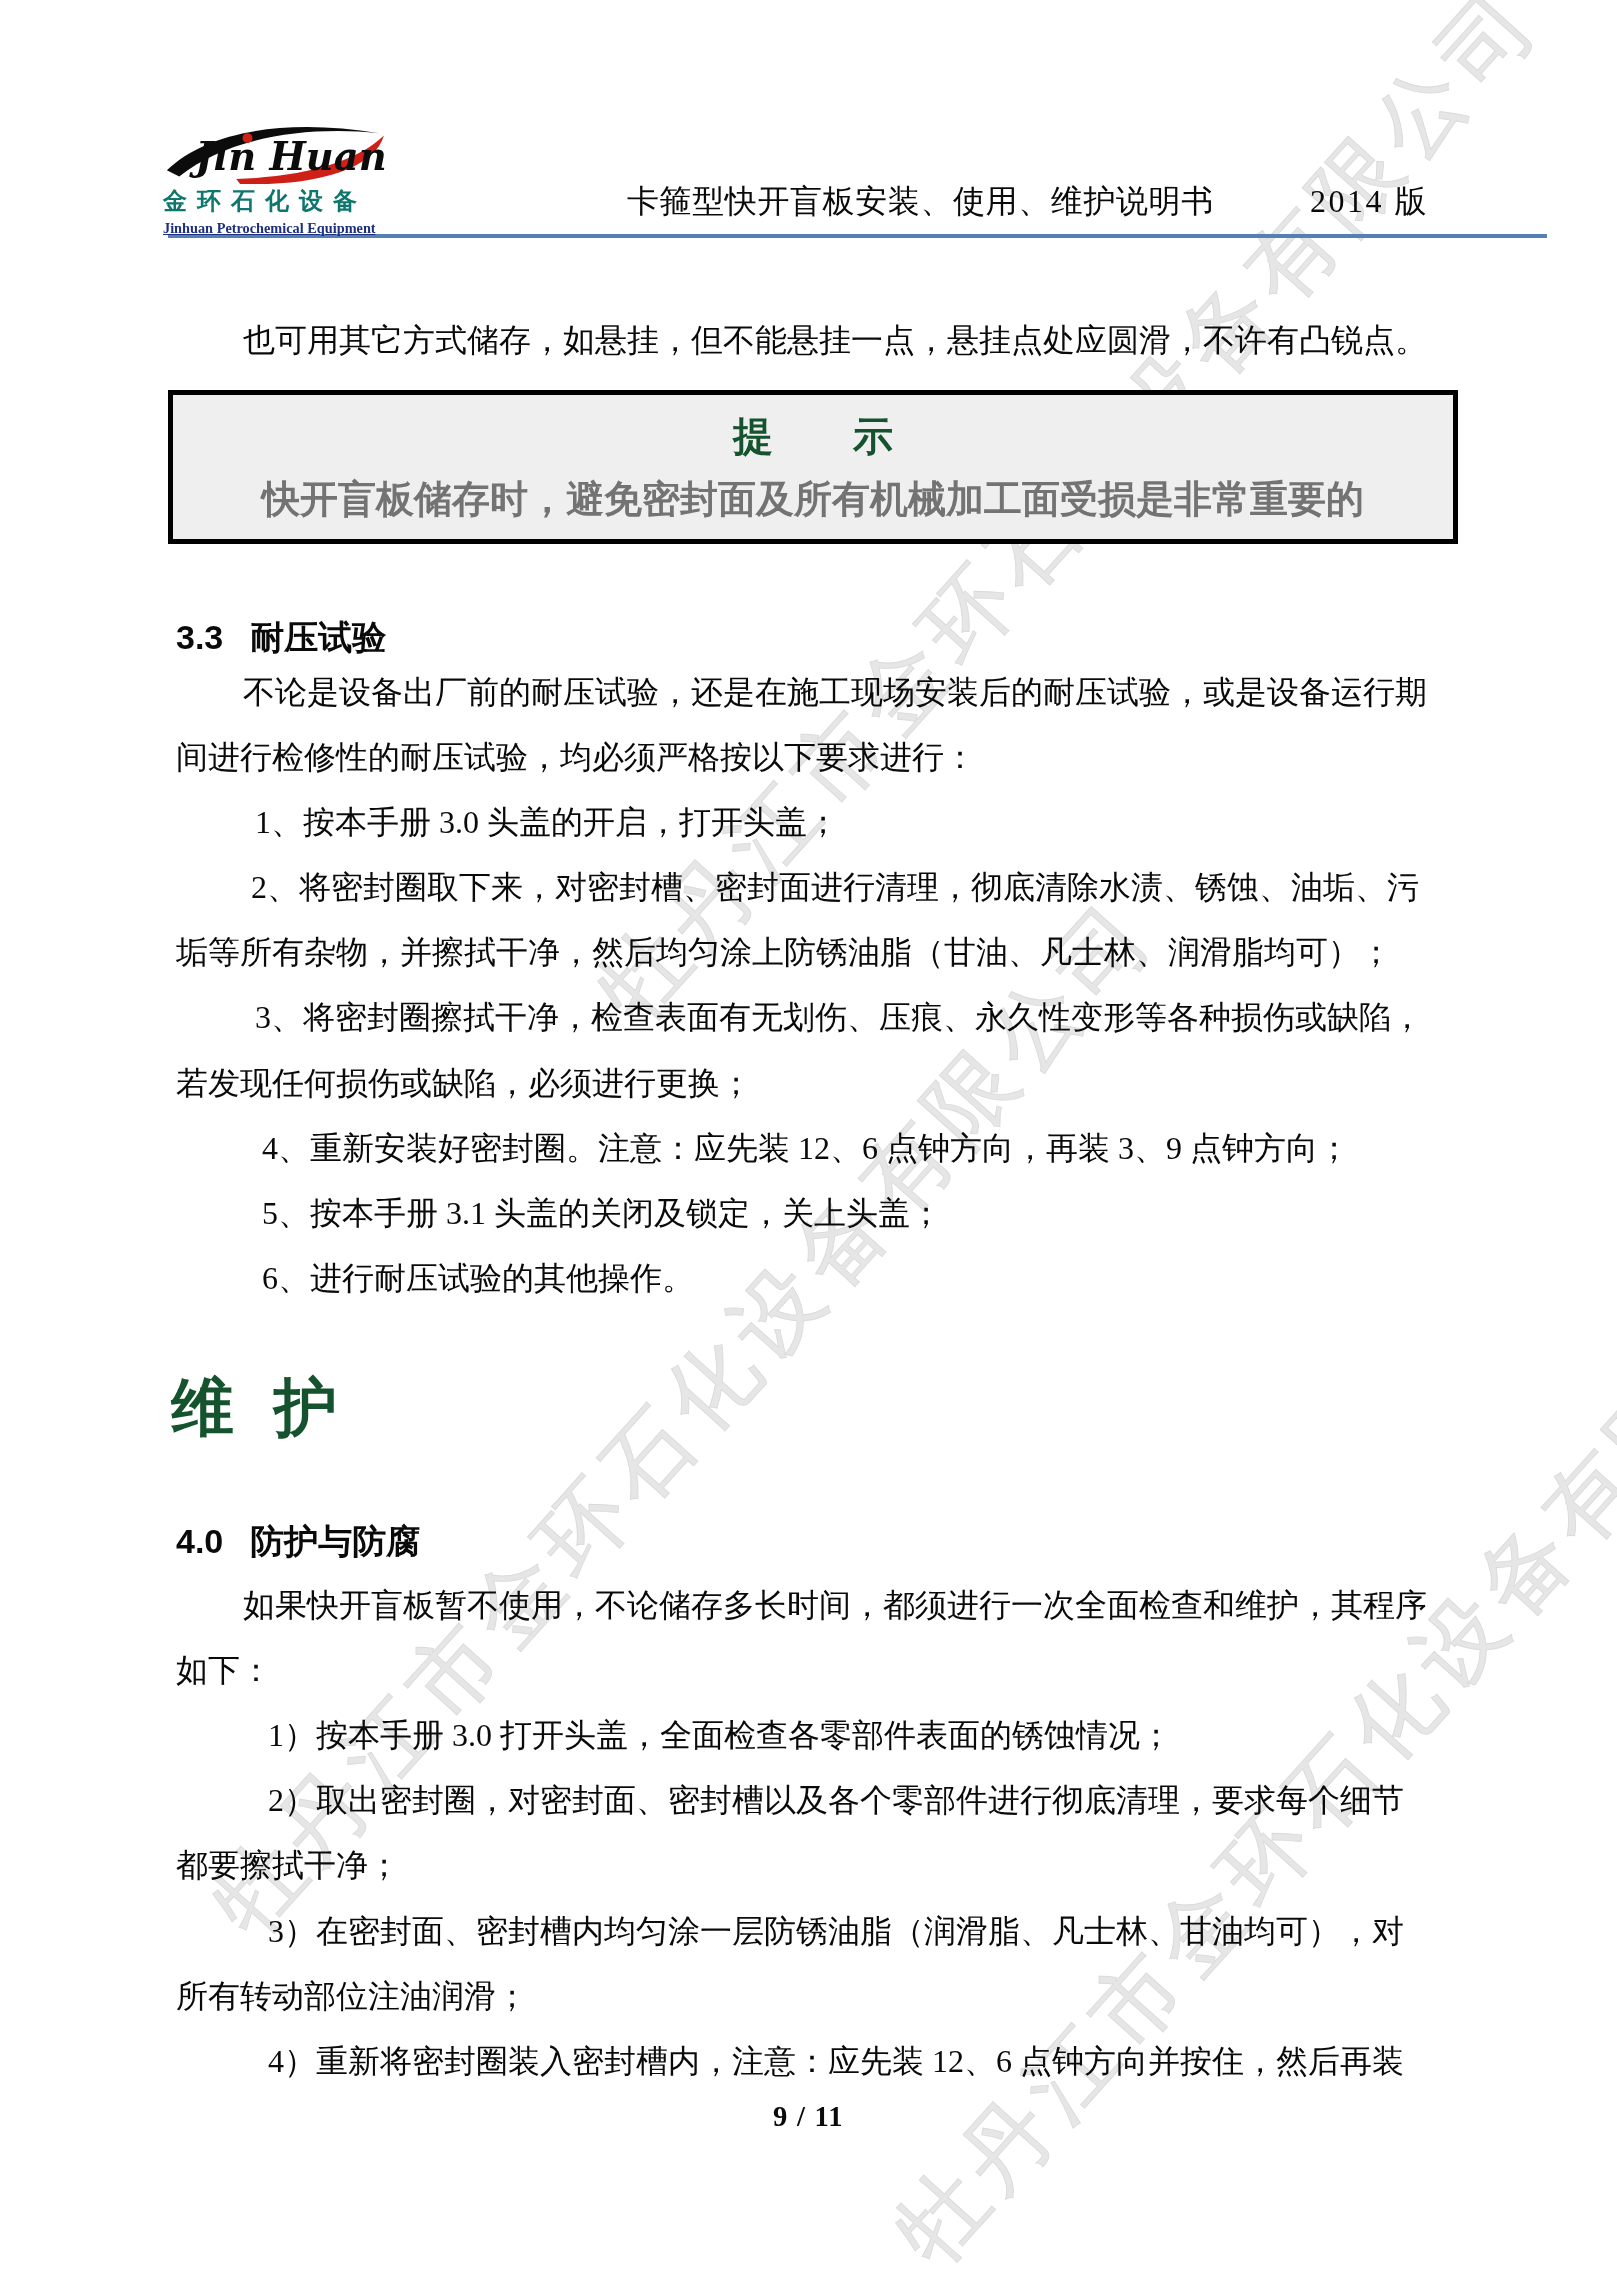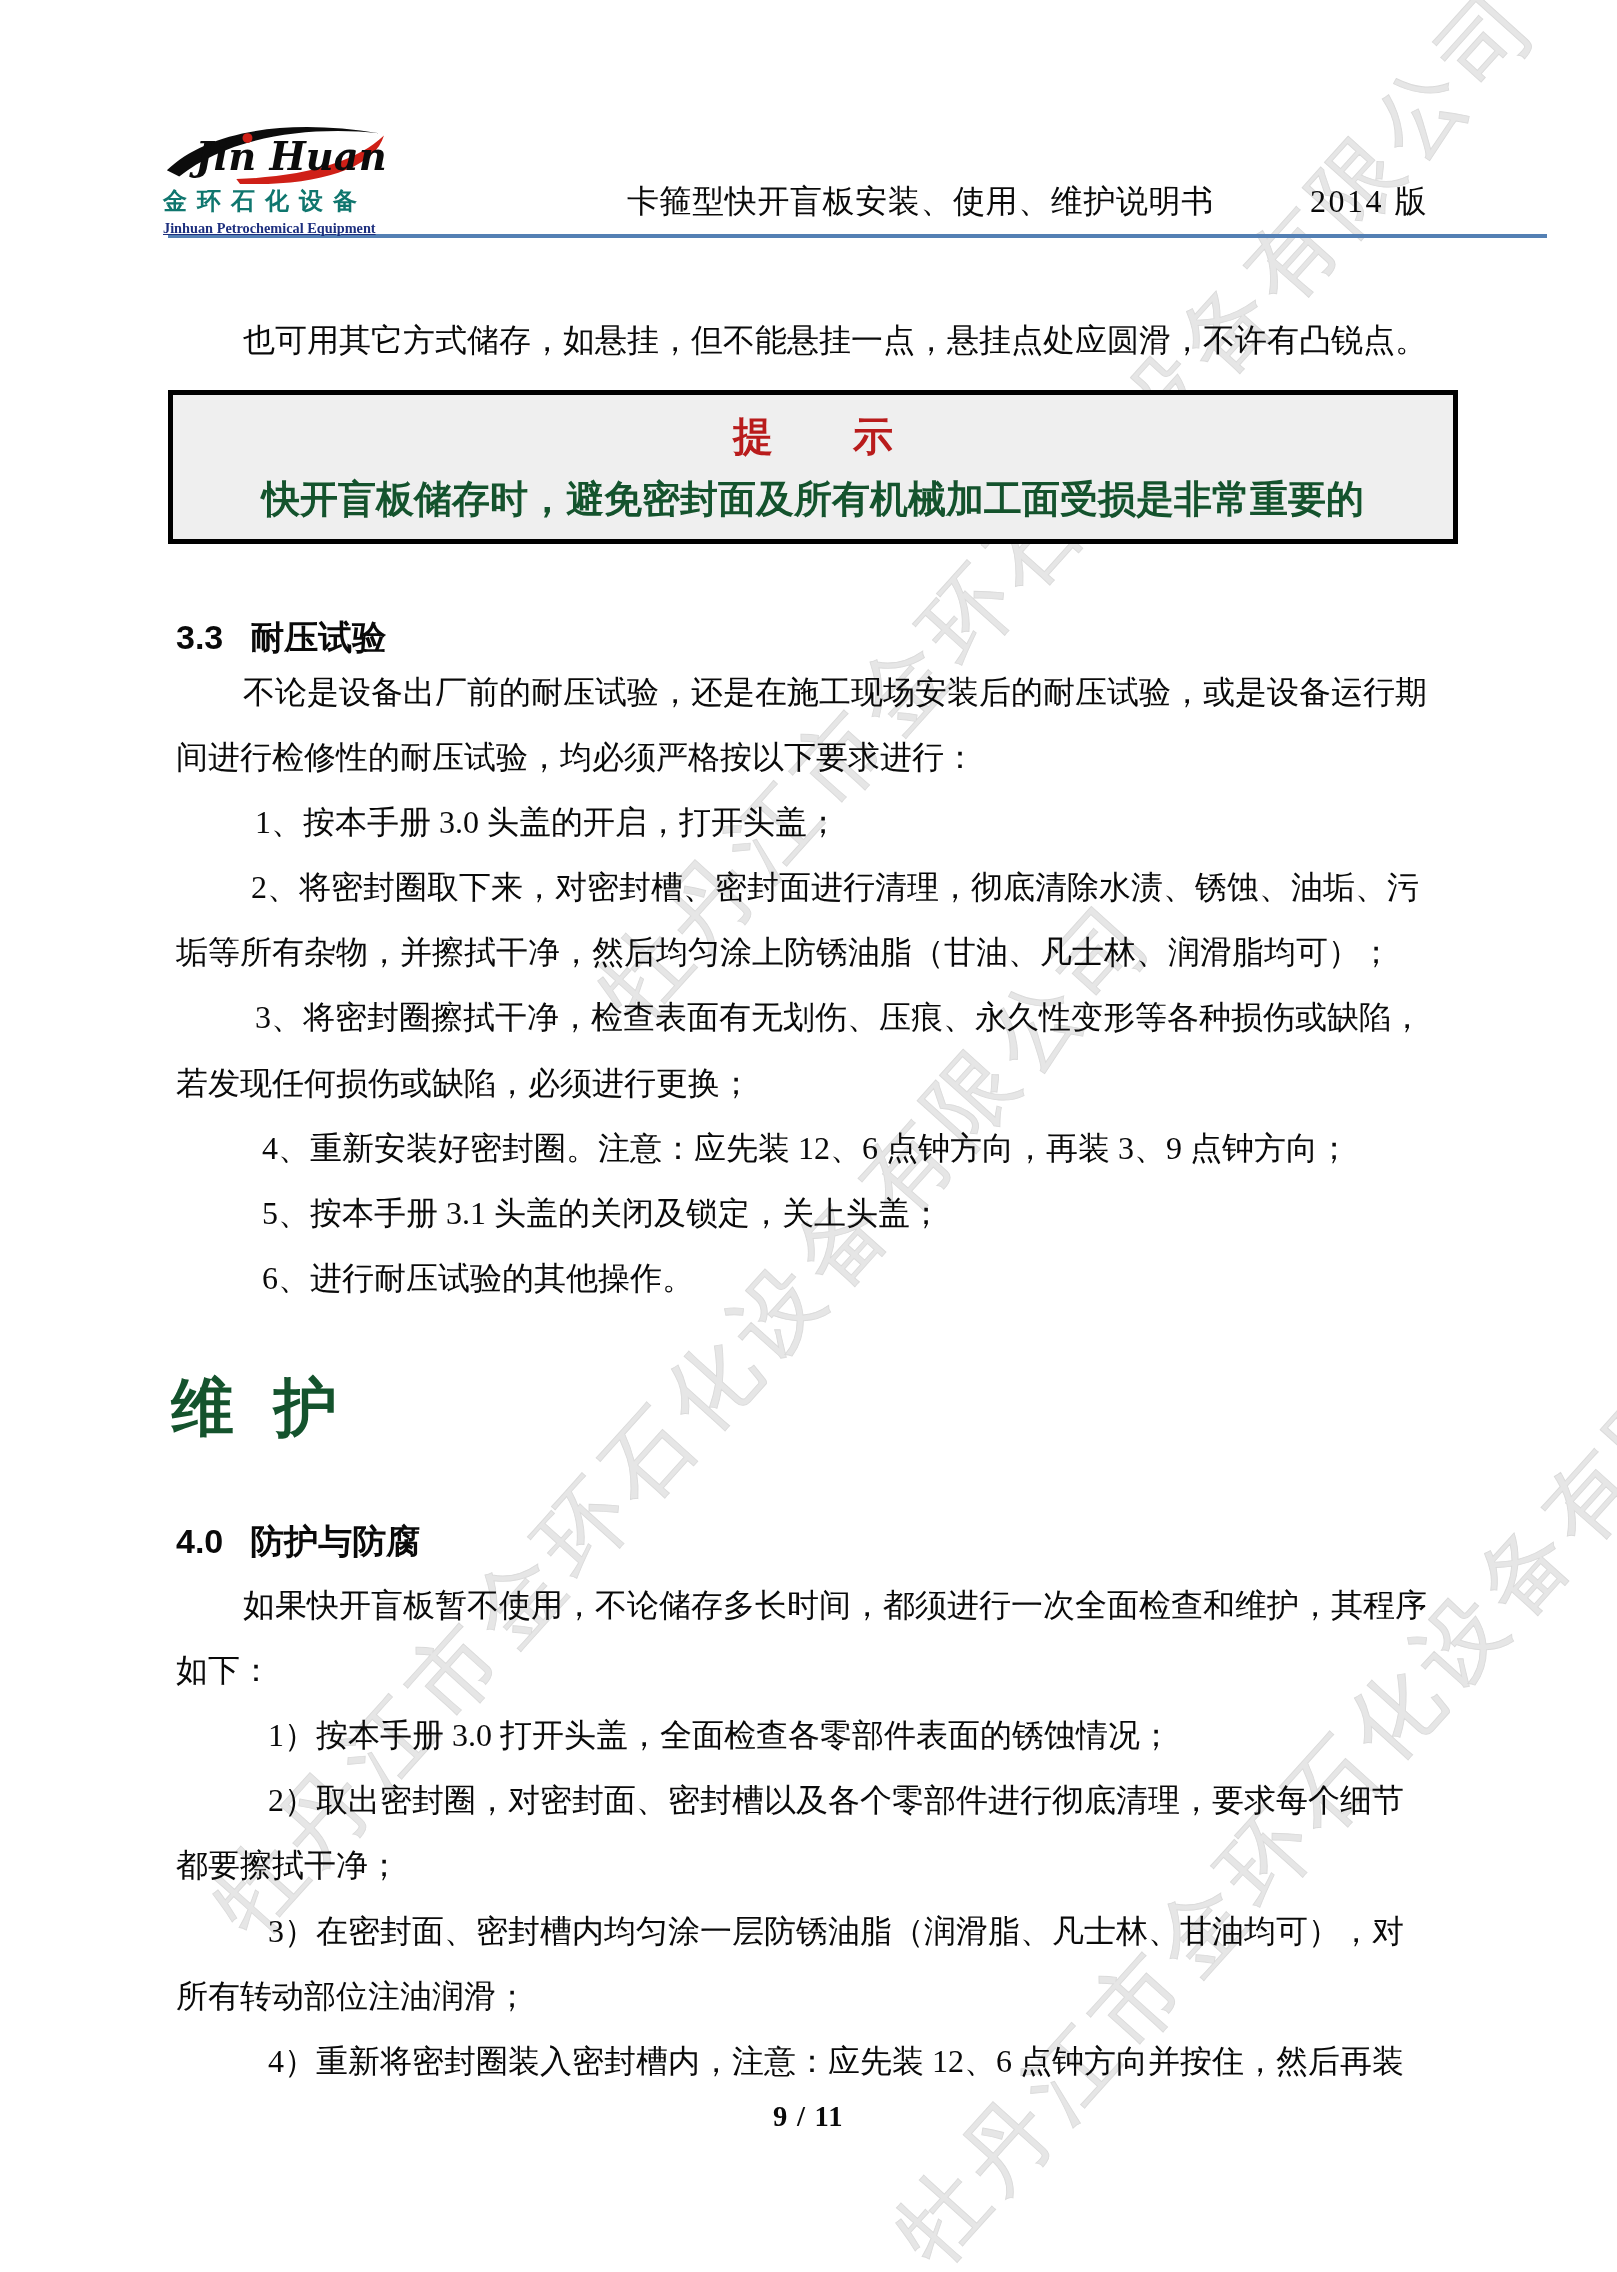--- a/index.html
+++ b/index.html
@@ -48,25 +48,25 @@
   }
   
   .notice{
     position:absolute;left:168px;top:390px;width:1280px;height:144px;
     border:5.6px solid #000;background:#efefef;
     display:flex;flex-direction:column;align-items:center;justify-content:center;
     gap:10px;z-index:1;
   }
   .notice-title{
     font-family:"Liberation Sans","DejaVu Sans",sans-serif;
-    font-weight:bold;font-size:40px;color:#b91c1c;white-space:nowrap;
+    font-weight:bold;font-size:40px;color:#14532d;white-space:nowrap;
   }
   .notice-msg{
     font-family:"Liberation Sans","DejaVu Sans",sans-serif;
-    font-weight:bold;font-size:38px;color:#14532d;white-space:nowrap;
+    font-weight:bold;font-size:38px;color:#737373;white-space:nowrap;
   }
   
   .h-sec{
     font-family:"Liberation Sans","DejaVu Sans",sans-serif;
     font-weight:bold;font-size:34px;
   }
   .h-sec .ht{margin-left:27px;}
   .h-big{
     font-family:"Liberation Sans","DejaVu Sans",sans-serif;
     font-weight:bold;font-size:63px;letter-spacing:11.2px;

